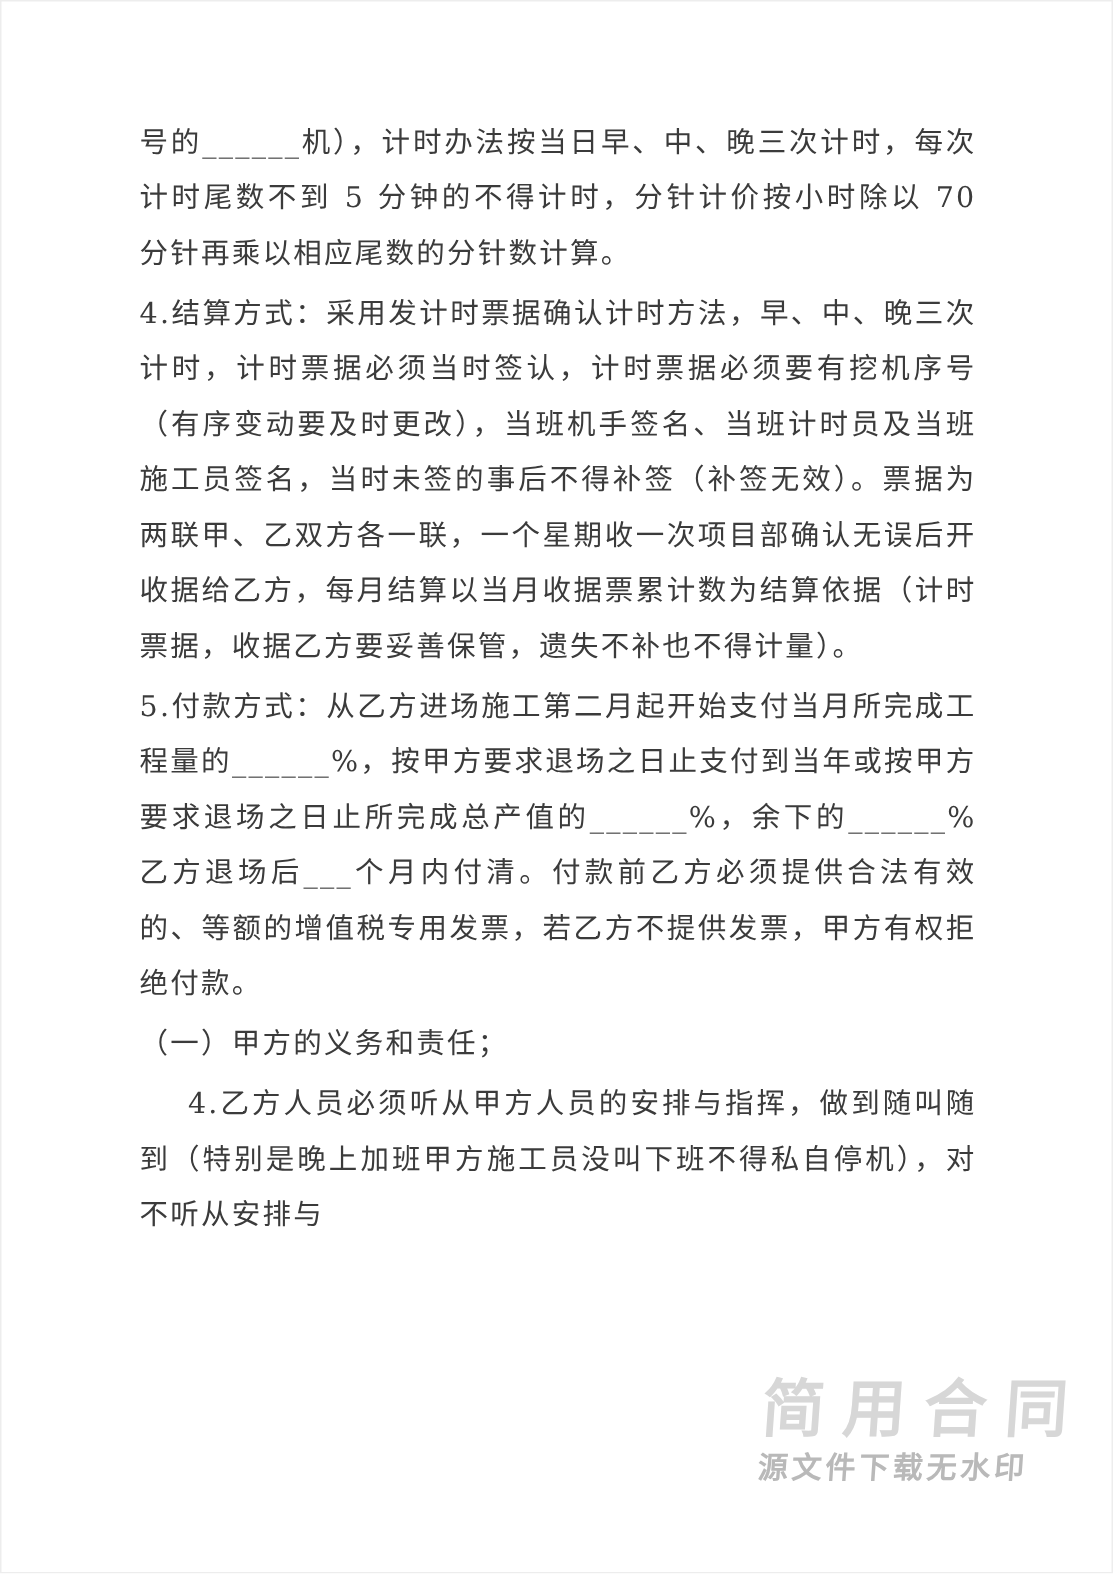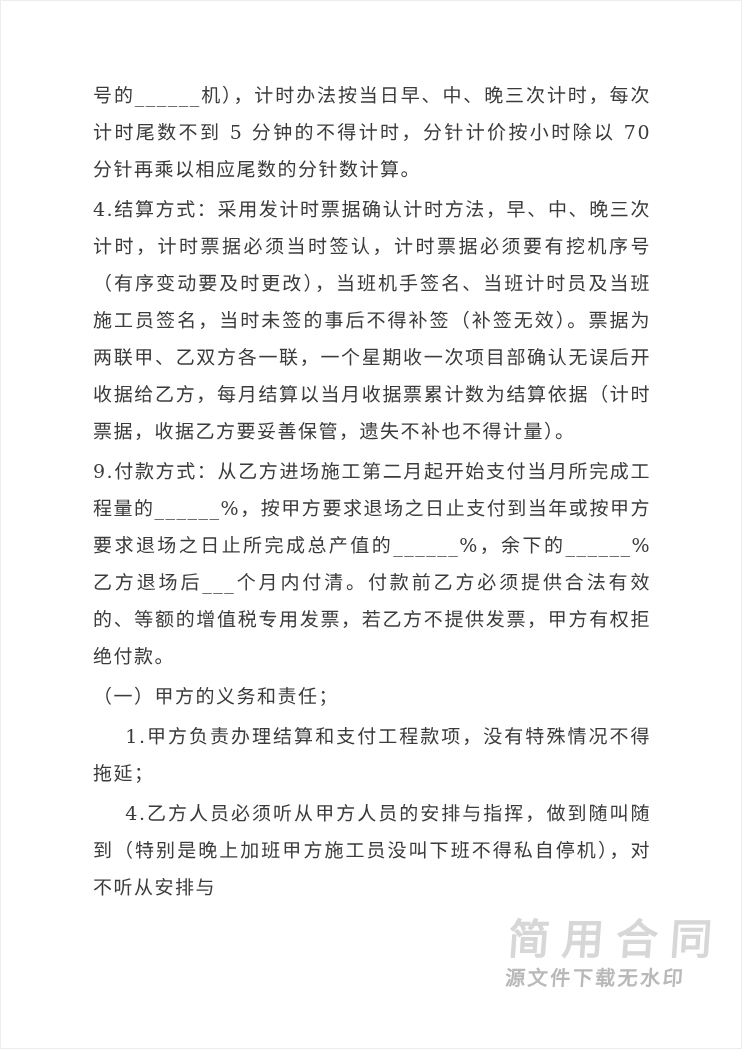--- a/index.html
+++ b/index.html
@@ -66,19 +66,18 @@
 <div class="page">
 
   <div class="watermark">
     <div class="wm-logo">简用合同</div>
     <div class="wm-sub">源文件下载无水印</div>
   </div>
 
   <div class="content">
     <p>号的______机），计时办法按当日早、中、晚三次计时，每次计时尾数不到 5 分钟的不得计时，分针计价按小时除以 70 分针再乘以相应尾数的分针数计算。</p>
     <p>4.结算方式：采用发计时票据确认计时方法，早、中、晚三次计时，计时票据必须当时签认，计时票据必须要有挖机序号（有序变动要及时更改），当班机手签名、当班计时员及当班施工员签名，当时未签的事后不得补签（补签无效）。票据为两联甲、乙双方各一联，一个星期收一次项目部确认无误后开收据给乙方，每月结算以当月收据票累计数为结算依据（计时票据，收据乙方要妥善保管，遗失不补也不得计量）。</p>
-    <p>9.付款方式：从乙方进场施工第二月起开始支付当月所完成工程量的______%，按甲方要求退场之日止支付到当年或按甲方要求退场之日止所完成总产值的______%，余下的______%乙方退场后___个月内付清。付款前乙方必须提供合法有效的、等额的增值税专用发票，若乙方不提供发票，甲方有权拒绝付款。</p>
+    <p>5.付款方式：从乙方进场施工第二月起开始支付当月所完成工程量的______%，按甲方要求退场之日止支付到当年或按甲方要求退场之日止所完成总产值的______%，余下的______%乙方退场后___个月内付清。付款前乙方必须提供合法有效的、等额的增值税专用发票，若乙方不提供发票，甲方有权拒绝付款。</p>
     <p>（一）甲方的义务和责任；</p>
-    <p class="indent">1.甲方负责办理结算和支付工程款项，没有特殊情况不得拖延；</p>
     <p class="indent">4.乙方人员必须听从甲方人员的安排与指挥，做到随叫随到（特别是晚上加班甲方施工员没叫下班不得私自停机），对不听从安排与</p>
   </div>
 
 </div>
 
 </body></html>

